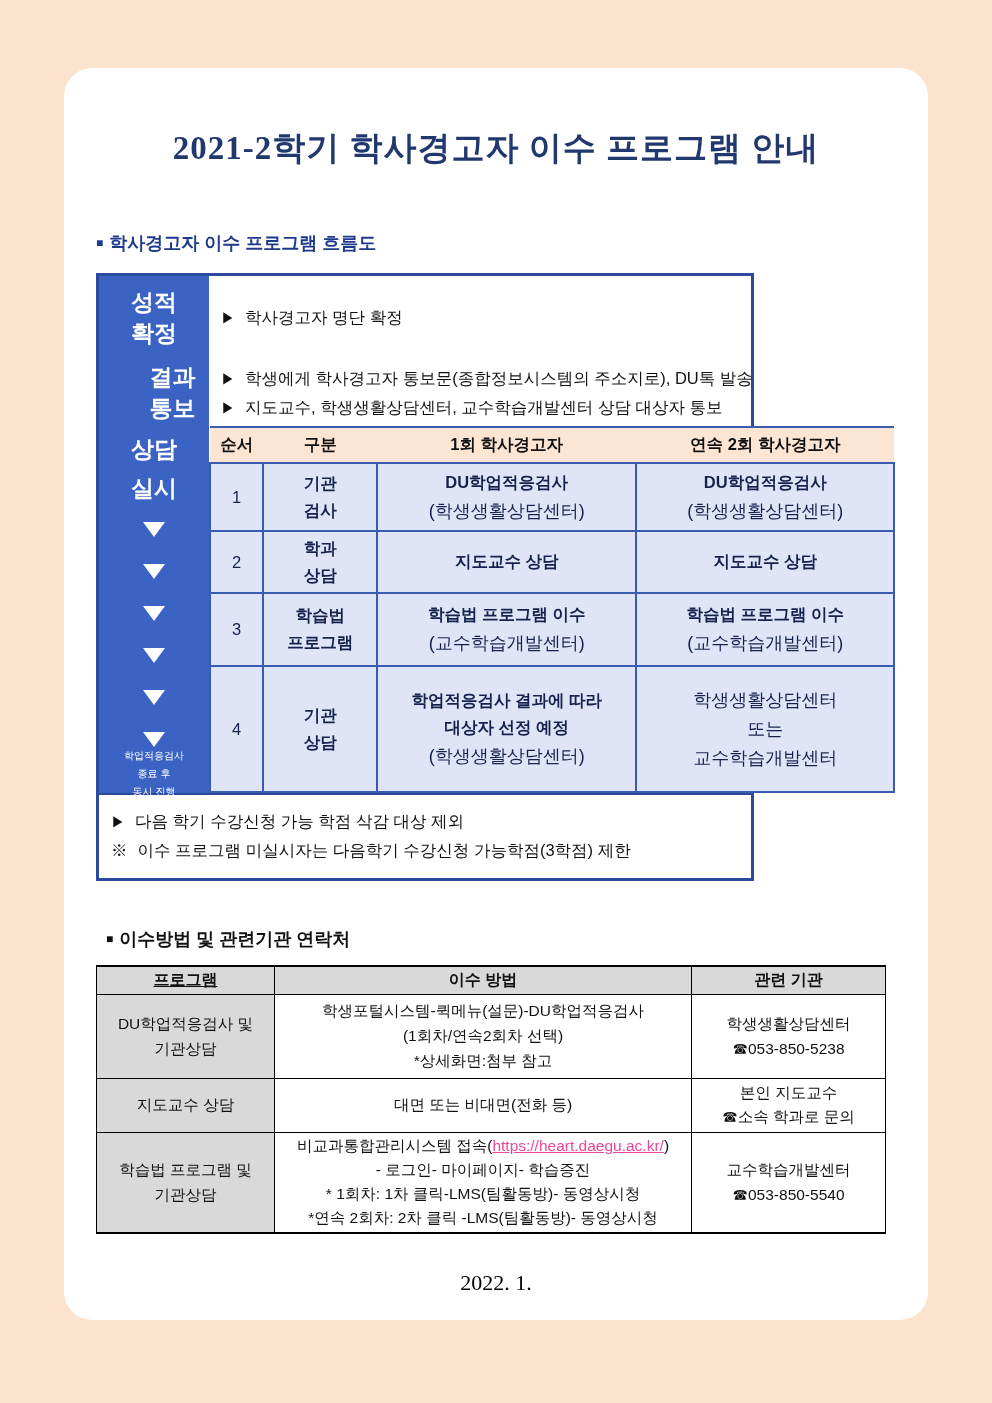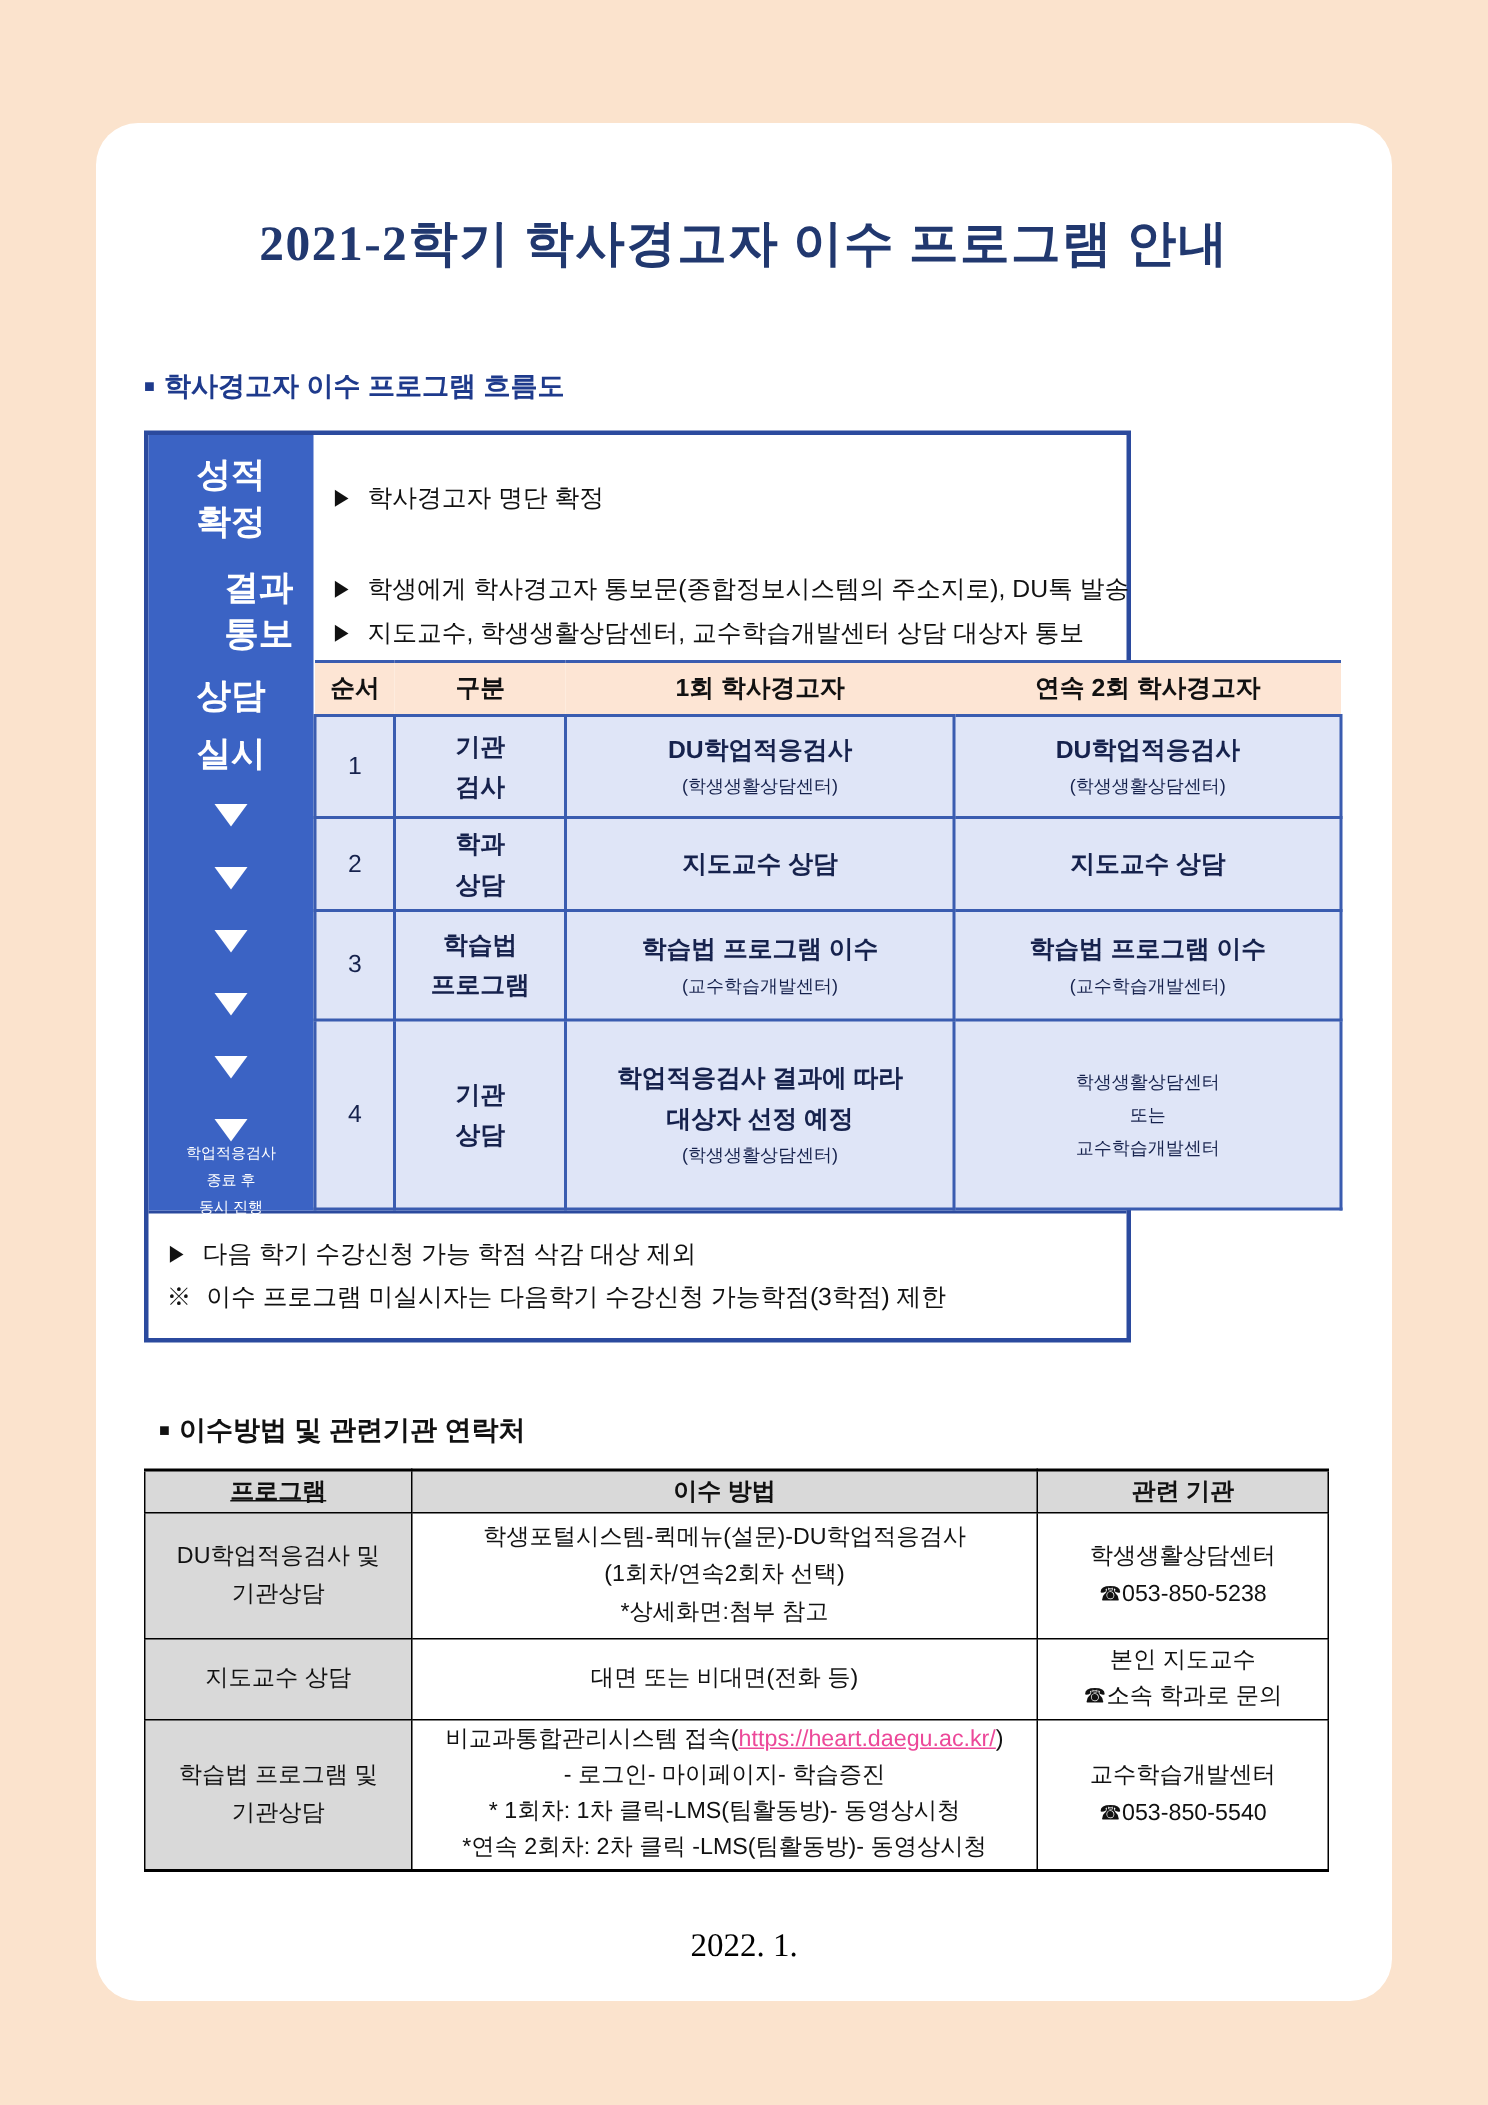--- a/index.html
+++ b/index.html
@@ -6,21 +6,21 @@
   html, body { width: 992px; }
   body {
     background: #fbe3cd;
     font-family: "Liberation Sans", sans-serif;
     color: #111;
     height: 1403px;
     position: relative;
   }
   .card {
     position: absolute;
-    left: 64px; top: 82px;
+    left: 64px; top: 68px;
     width: 864px; height: 1252px;
     background: #ffffff;
     border-radius: 28px;
     padding: 0 32px;
     overflow: hidden;
   }
   .doc-title {
     font-family: "Liberation Serif", serif;
     font-weight: bold;
     font-size: 33px;
@@ -101,21 +101,21 @@
     border-left-width: 0; border-right-width: 0;
     height: 36px; font-size: 16.5px; font-weight: bold; color: #111;
   }
   table.ftab td { background: #dfe5f7; color: #16224d; font-size: 16.5px; }
   .ft-r1 td { height: 68px; }
   .ft-r2 td { height: 62px; }
   .ft-r3 td { height: 73px; }
   .ft-r4 td { height: 126px; }
   .cell-lines { display: flex; flex-direction: column; justify-content: center; gap: 5px; }
   .ln-b { font-weight: bold; }
-  .ln-r { font-weight: normal; font-size: 12px; }
+  .ln-r { font-weight: normal; font-size: 18px; }
   .num-cell { font-size: 16px; color: #16224d; }
 
   
   table.ctab {
     margin-top: 14px;
     border-collapse: collapse; table-layout: fixed;
     width: 789px;
     border-top: 2px solid #000;
     border-bottom: 2px solid #000;
   }

